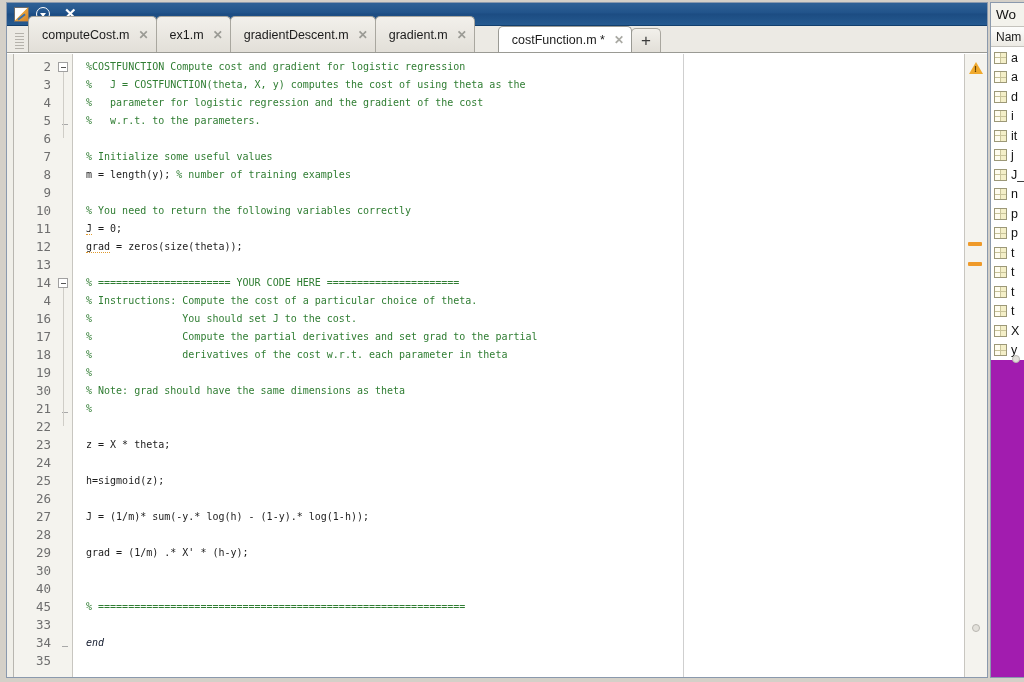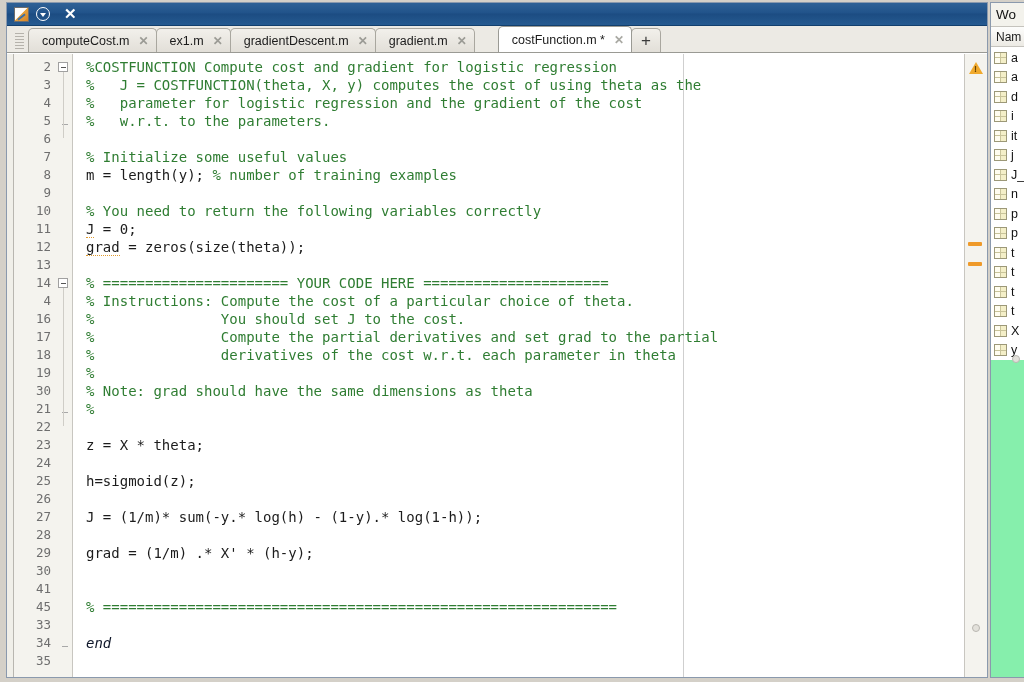--- a/index.html
+++ b/index.html
@@ -108,21 +108,21 @@
   }
   .tab-grip {
     width: 9px; height: 17px;
     margin: 0 4px 2px 2px;
     background-image: repeating-linear-gradient(to bottom,#b5b2ab 0px,#b5b2ab 1px,transparent 1px,transparent 3px);
     flex: none;
   }
   .tab {
     display: flex;
     align-items: center;
-    height: 24px;
+    height: 36px;
     padding: 0 7px 0 13px;
     background: linear-gradient(to bottom,#f2f0eb 0%,#e2dfd8 100%);
     border: 1px solid #a9a79f;
     border-bottom: none;
     border-top-left-radius: 5px;
     border-top-right-radius: 5px;
     margin-right: -1px;
     font-size: 12.5px;
     color: #1b1b1b;
     box-sizing: border-box;
@@ -252,21 +252,21 @@
   }
   .limitline {
     position: absolute;
     left: 610px; top: 0; bottom: 0;
     width: 1px;
     background: #cfcfcf;
   }
   .code {
     position: relative;
     font-family: "DejaVu Sans Mono", monospace;
-    font-size: 14px;
+    font-size: 10px;
     white-space: pre;
     color: #1c1c1c;
   }
   .code .row {
     height: 18px;
     line-height: 18px;
     padding-left: 13px;
     box-sizing: border-box;
   }
   .cmt { color: #2f7d32; }
@@ -316,21 +316,21 @@
     background: #e3e1db;
     border: 1px solid #b9b7b1;
     box-sizing: border-box;
   }
 
   
   #workspace {
     position: absolute;
     right: 0; top: 2px;
     width: 34px; height: 676px;
-    background: #86efac;
+    background: #a21caf;
     border: 1px solid #8a99ad;
     border-right: none;
     box-sizing: border-box;
     overflow: hidden;
   }
   .ws-title {
     height: 23px;
     line-height: 23px;
     padding-left: 5px;
     font-size: 13.5px;
@@ -460,21 +460,21 @@
           <div class="ln">21</div>
           <div class="ln">22</div>
           <div class="ln">23</div>
           <div class="ln">24</div>
           <div class="ln">25</div>
           <div class="ln">26</div>
           <div class="ln">27</div>
           <div class="ln">28</div>
           <div class="ln">29</div>
           <div class="ln">30</div>
-          <div class="ln">41</div>
+          <div class="ln">40</div>
           <div class="ln">45</div>
           <div class="ln">33</div>
           <div class="ln">34</div>
           <div class="ln">35</div>
         </div>
       <div class="foldcol" id="foldcol-host">
           <div class="fold">
             <div class="fold-box"></div>
           </div>
           <div class="fold"></div>

